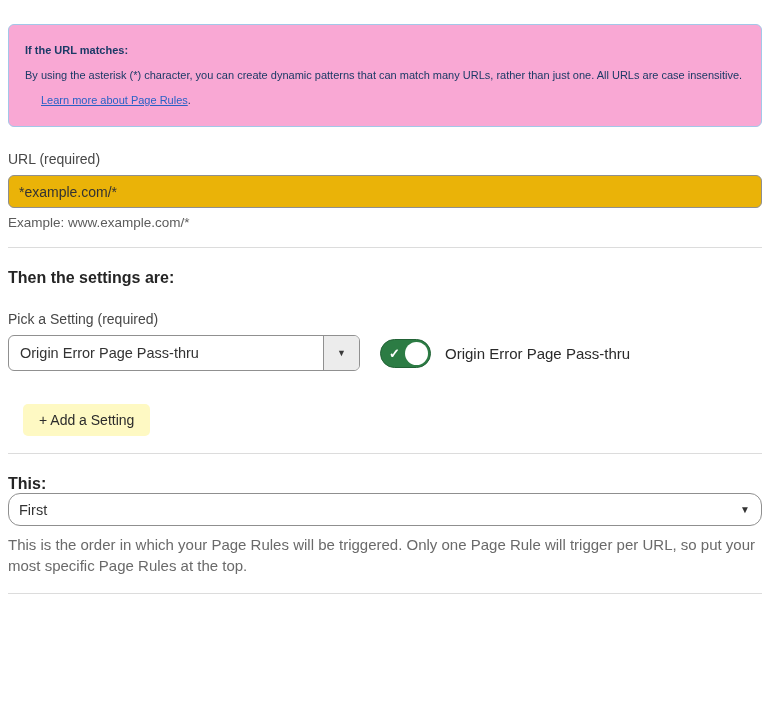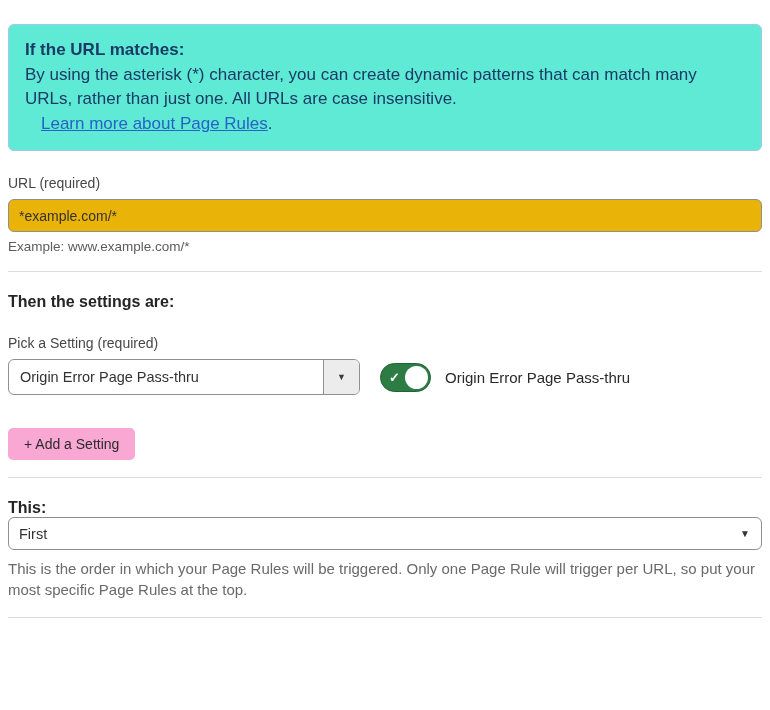--- a/index.html
+++ b/index.html
@@ -18,26 +18,26 @@
   .page-title {
     font-size: 20px;
     font-weight: 700;
     color: #2b2b2b;
     margin-top: 2px;
     letter-spacing: -0.2px;
   }
   
   .info-box {
     margin-top: 16px;
-    background: #5eead4;
+    background: #f9a8d4;
     border: 1px solid #a3c7e8;
     border-radius: 6px;
     padding: 13px 16px 14px 16px;
     color: #1b3a66;
-    font-size: 17px;
+    font-size: 11px;
     line-height: 24px;
   }
   .info-heading { font-weight: 700; }
   .info-body { margin-top: 1px; }
   .info-link-line { margin-top: 1px; margin-left: 16px; }
   .info-link {
     color: #2961c6;
     text-decoration: underline;
     cursor: pointer;
   }
@@ -157,31 +157,32 @@
     justify-content: center;
     height: 32px;
     padding: 0 16px;
     border: none;
     border-radius: 5px;
     font-size: 14px;
     font-family: "Liberation Sans", sans-serif;
     cursor: pointer;
   }
   .btn-gray {
-    background: #f9a8d4;
+    background: #fef9c3;
     color: #2b2b2b;
+    margin-left: 15px;
   }
   .add-setting-btn { margin-top: 33px; }
   
   .order-select {
     position: relative;
     width: 100%;
     height: 33px;
     border: 1px solid #8f8f8f;
-    border-radius: 6px;
+    border-radius: 12px;
     background: #fff;
     display: flex;
     align-items: center;
     padding: 0 30px 0 10px;
     font-size: 14.5px;
     color: #333;
     cursor: pointer;
   }
   .order-select .select-arrow {
     position: absolute;

